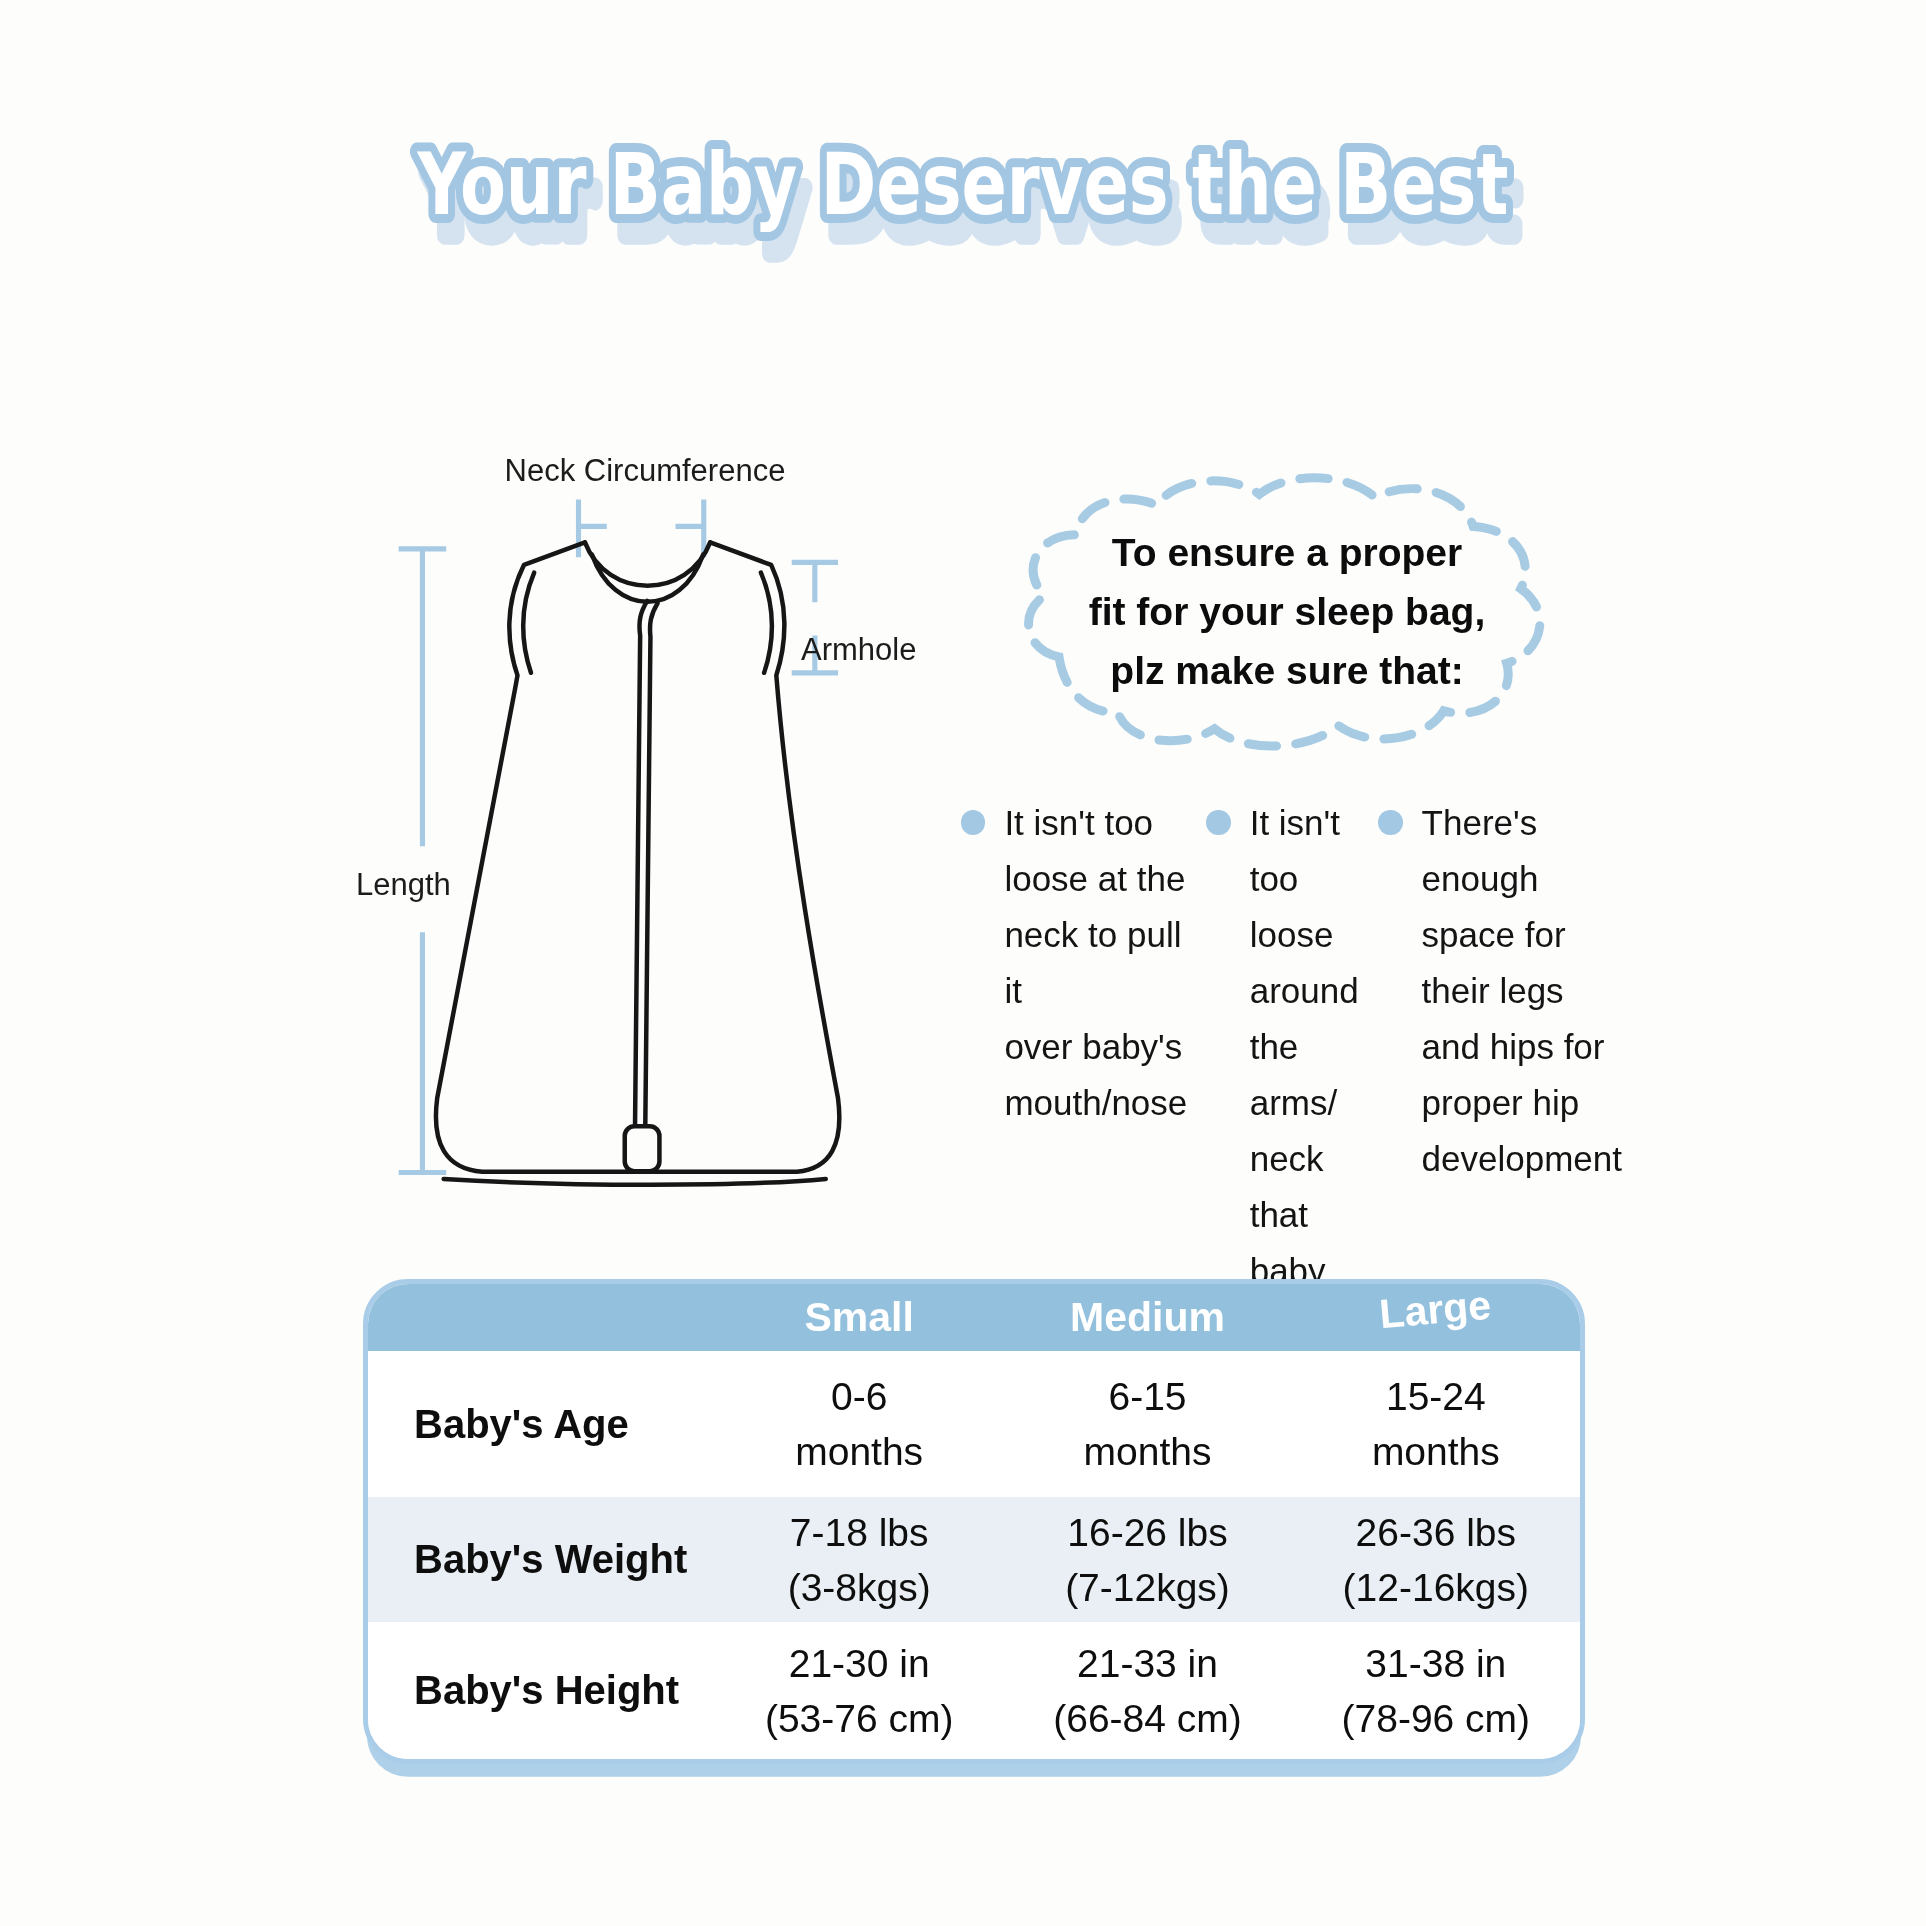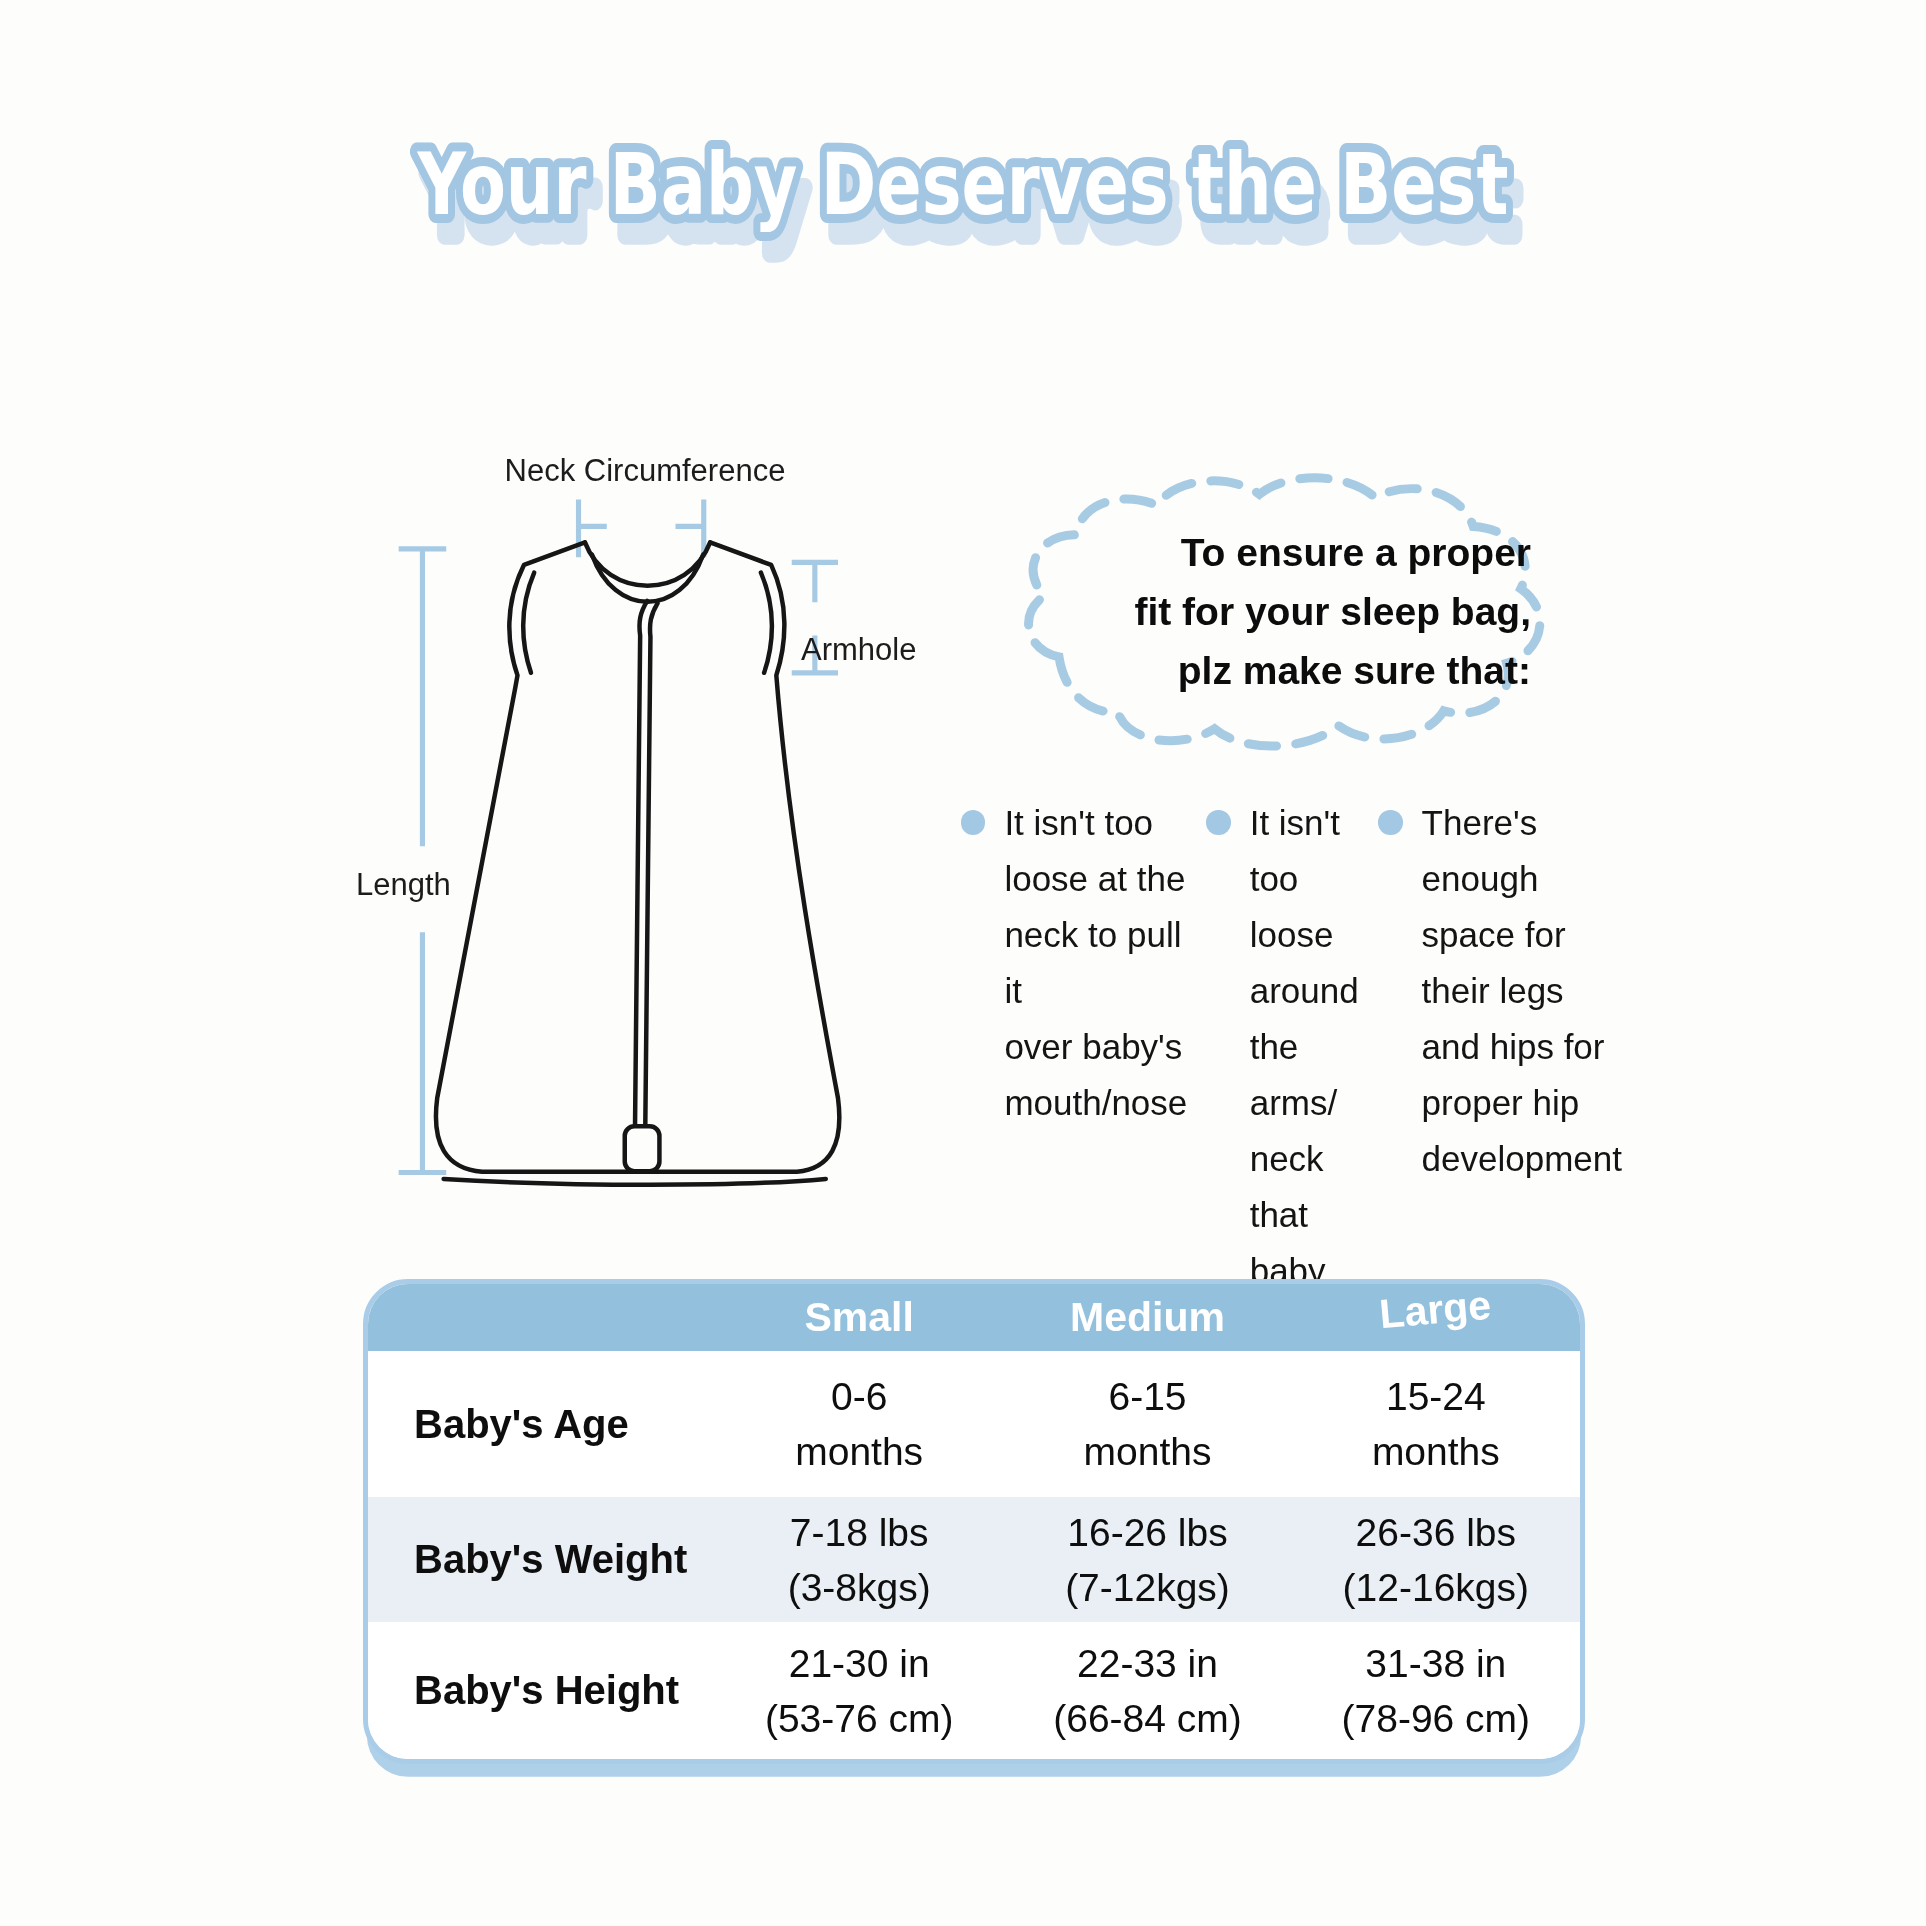--- a/index.html
+++ b/index.html
@@ -32,21 +32,21 @@
   .lbl-length { left:356px;  top:867px; width:128px; text-align:left; }
   
   .cloud { position:absolute; left:998px; top:464px; width:578px; height:299px; }
   .cloud-svg { position:absolute; inset:0; width:100%; height:100%; }
   .cloud-path {
     fill:none; stroke:#a8cbe4; stroke-width:14;
     stroke-dasharray:44 30; stroke-linecap:round;
   }
   .cloud-text {
     position:absolute; left:45px; right:45px; top:59px;
-    text-align:right; font-weight:bold; font-size:39px; line-height:59px; color:#0c0c0c;
+    text-align:center; font-weight:bold; font-size:39px; line-height:59px; color:#0c0c0c;
   }
   
   .bullets {
     position:absolute; left:961px; top:795px; width:661px;
     display:flex; flex-direction:row; gap:19px;
   }
   .bullet-item { display:flex; align-items:flex-start; gap:19px; }
   .bullet-dot {
     flex:0 0 auto; width:24.4px; height:24.4px; border-radius:50%;
     background:#a3c8e4; margin-top:15.4px;
@@ -197,20 +197,20 @@
     <div class="cell tint">7-18 lbs
 (3-8kgs)</div>
     <div class="cell tint">16-26 lbs
 (7-12kgs)</div>
     <div class="cell tint">26-36 lbs
 (12-16kgs)</div>
 
     <div class="cell row-label">Baby's Height</div>
     <div class="cell">21-30 in
 (53-76 cm)</div>
-    <div class="cell">22-33 in
+    <div class="cell">21-33 in
 (66-84 cm)</div>
     <div class="cell">31-38 in
 (78-96 cm)</div>
   </div>
 
 </div>
 
 
 </body></html>

